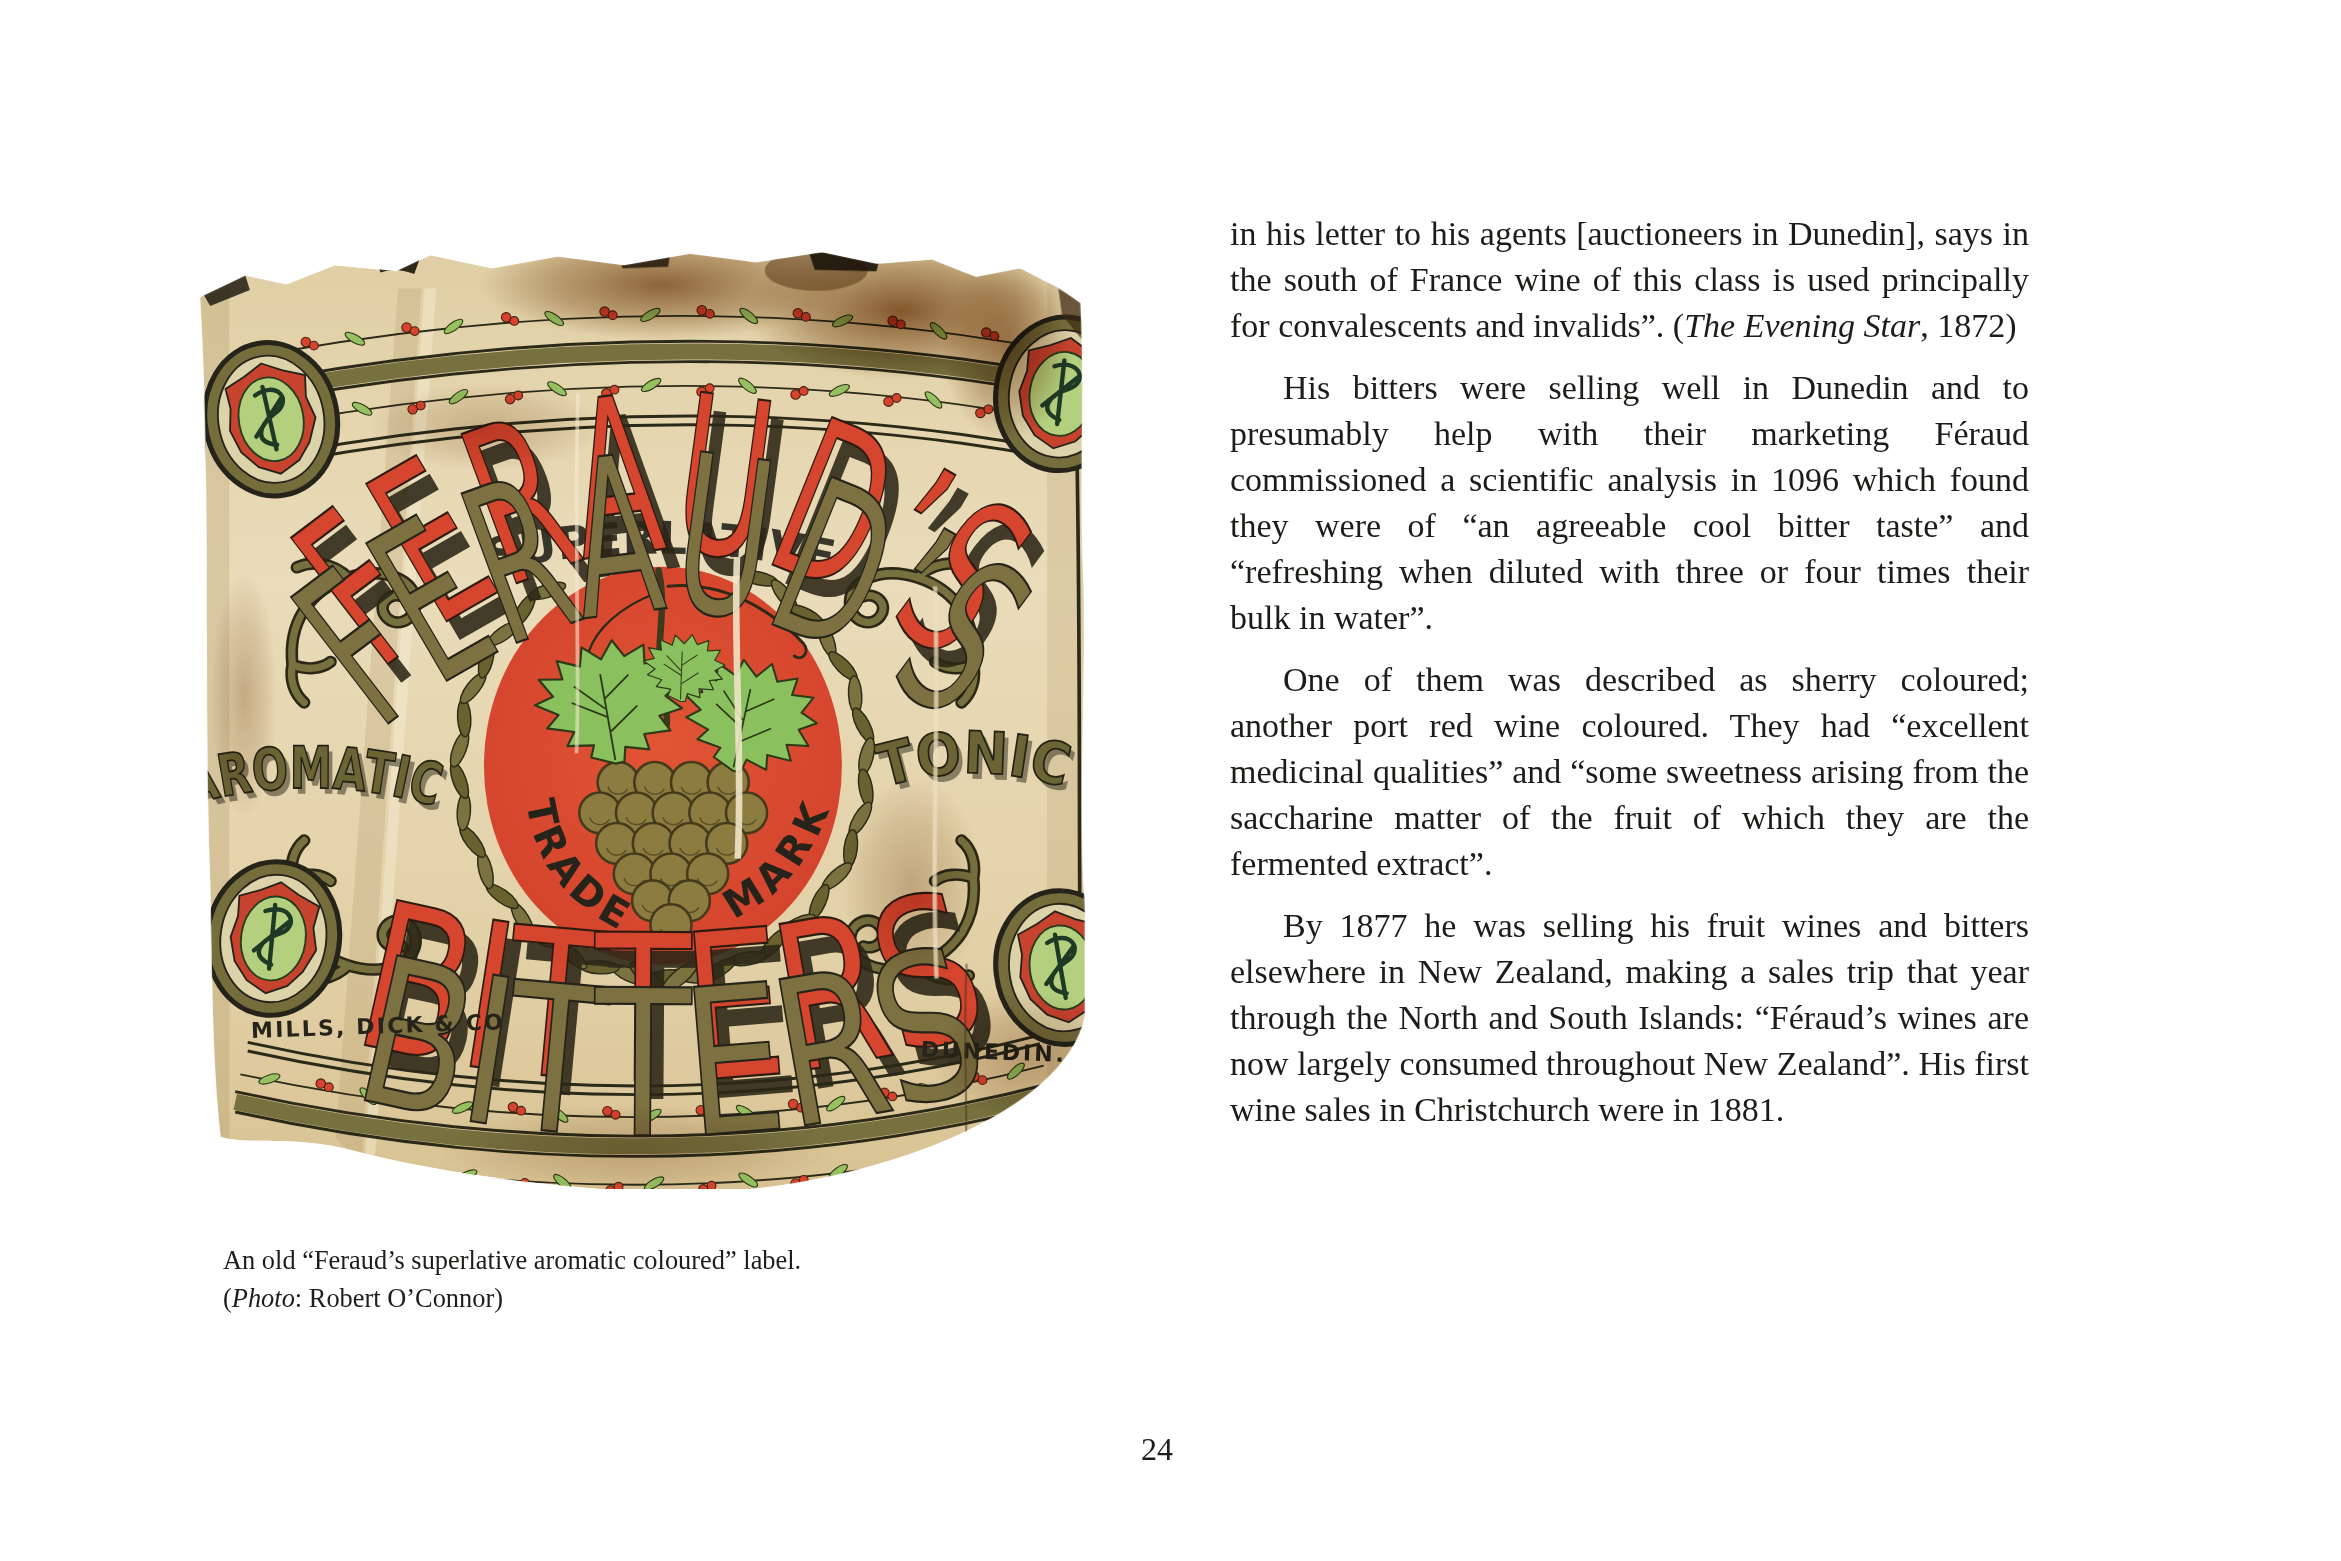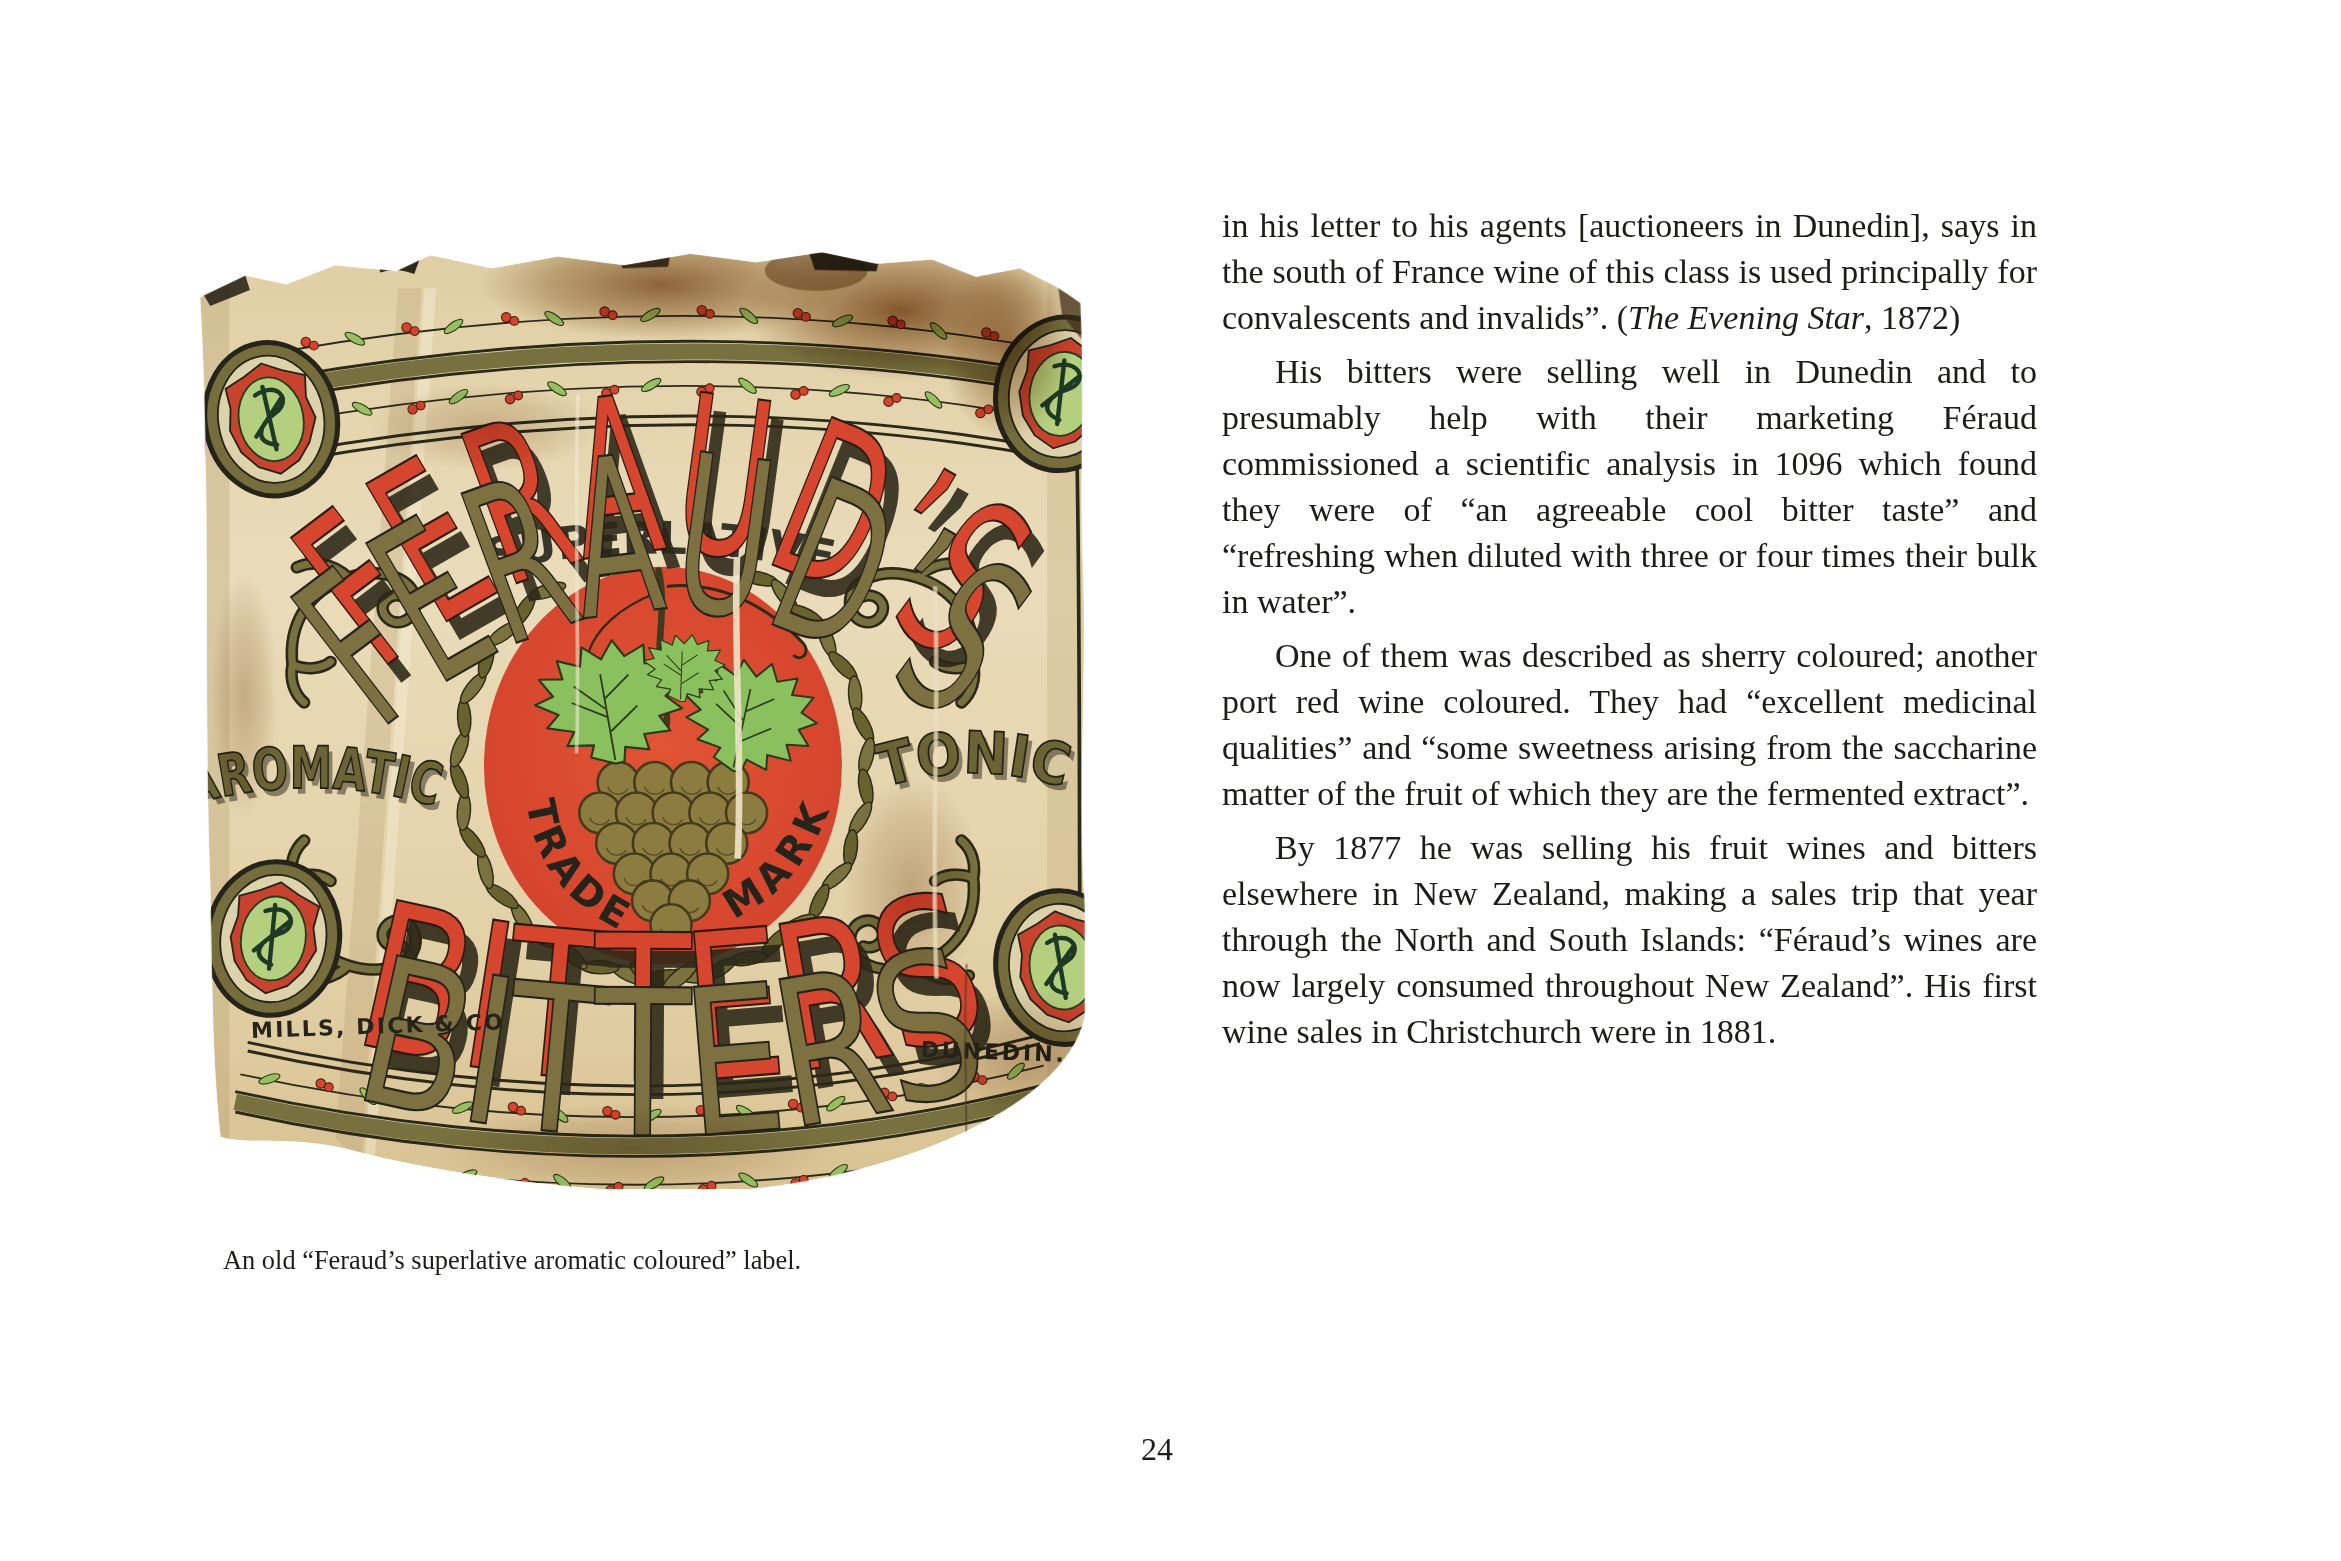--- a/index.html
+++ b/index.html
@@ -18,21 +18,21 @@
   .photo-wrap svg { width:100%; height:100%; display:block; }
   .caption {
     position:absolute; left:223px; top:1241px; width:734px;
     font-size:26.4px; line-height:38px; color:#1d1d1a;
   }
   .text-col {
     position:absolute; left:1214px; top:195px; width:831px;
     font-size:34px; line-height:46px; text-align:justify;
     text-justify:inter-word;
   }
-  .para { margin:8px; text-indent:53px; }
+  .para { margin:16px; text-indent:53px; }
   .para.first { text-indent:0; }
   .pagenum {
     position:absolute; left:1085px; top:1431px; width:88px;
     text-align:right; font-size:32px; color:#1d1d1a;
   }
   em { font-style:italic; }
 
   
   text { font-family:"DejaVu Sans","Liberation Sans",sans-serif; }
   .brand-shadow { fill:#2b2616; opacity:.88; }
@@ -418,20 +418,21 @@
         <path d="M 860,10 L 960,6 L 952,36 L 868,34 Z" fill="#1b130a" opacity="0.9"></path>
         <path d="M 30,60 L 90,36 L 98,62 L 44,84 Z" fill="#17110a" opacity="0.8"></path>
         <path d="M 1200,60 L 1236,80 L 1232,130 L 1205,96 Z" fill="#3a2812" opacity="0.7"></path>
       </g>
     </g>
   </svg>
 </figure>
 
 <figcaption class="caption">
   <div>An old “Feraud’s superlative aromatic coloured” label.</div>
+  <div><span>(</span><em>Photo</em><span>: Robert O’Connor)</span></div>
 </figcaption>
 
 <main class="text-col">
   <p class="para first"><span>in his letter to his agents [auctioneers in Dunedin], says in the south of France wine of this class is used principally for convalescents and invalids”. (</span><em>The Evening Star</em><span>, 1872)</span></p>
   <p class="para">His bitters were selling well in Dunedin and to presumably help with their marketing Féraud commissioned a scientific analysis in 1096 which found they were of “an agreeable cool bitter taste” and “refreshing when diluted with three or four times their bulk in water”.</p>
   <p class="para">One of them was described as sherry coloured; another port red wine coloured. They had “excellent medicinal qualities” and “some sweetness arising from the saccharine matter of the fruit of which they are the fermented extract”.</p>
   <p class="para">By 1877 he was selling his fruit wines and bitters elsewhere in New Zealand, making a sales trip that year through the North and South Islands: “Féraud’s wines are now largely consumed throughout New Zealand”. His first wine sales in Christchurch were in 1881.</p>
 </main>
 
 <div class="pagenum">24</div>

